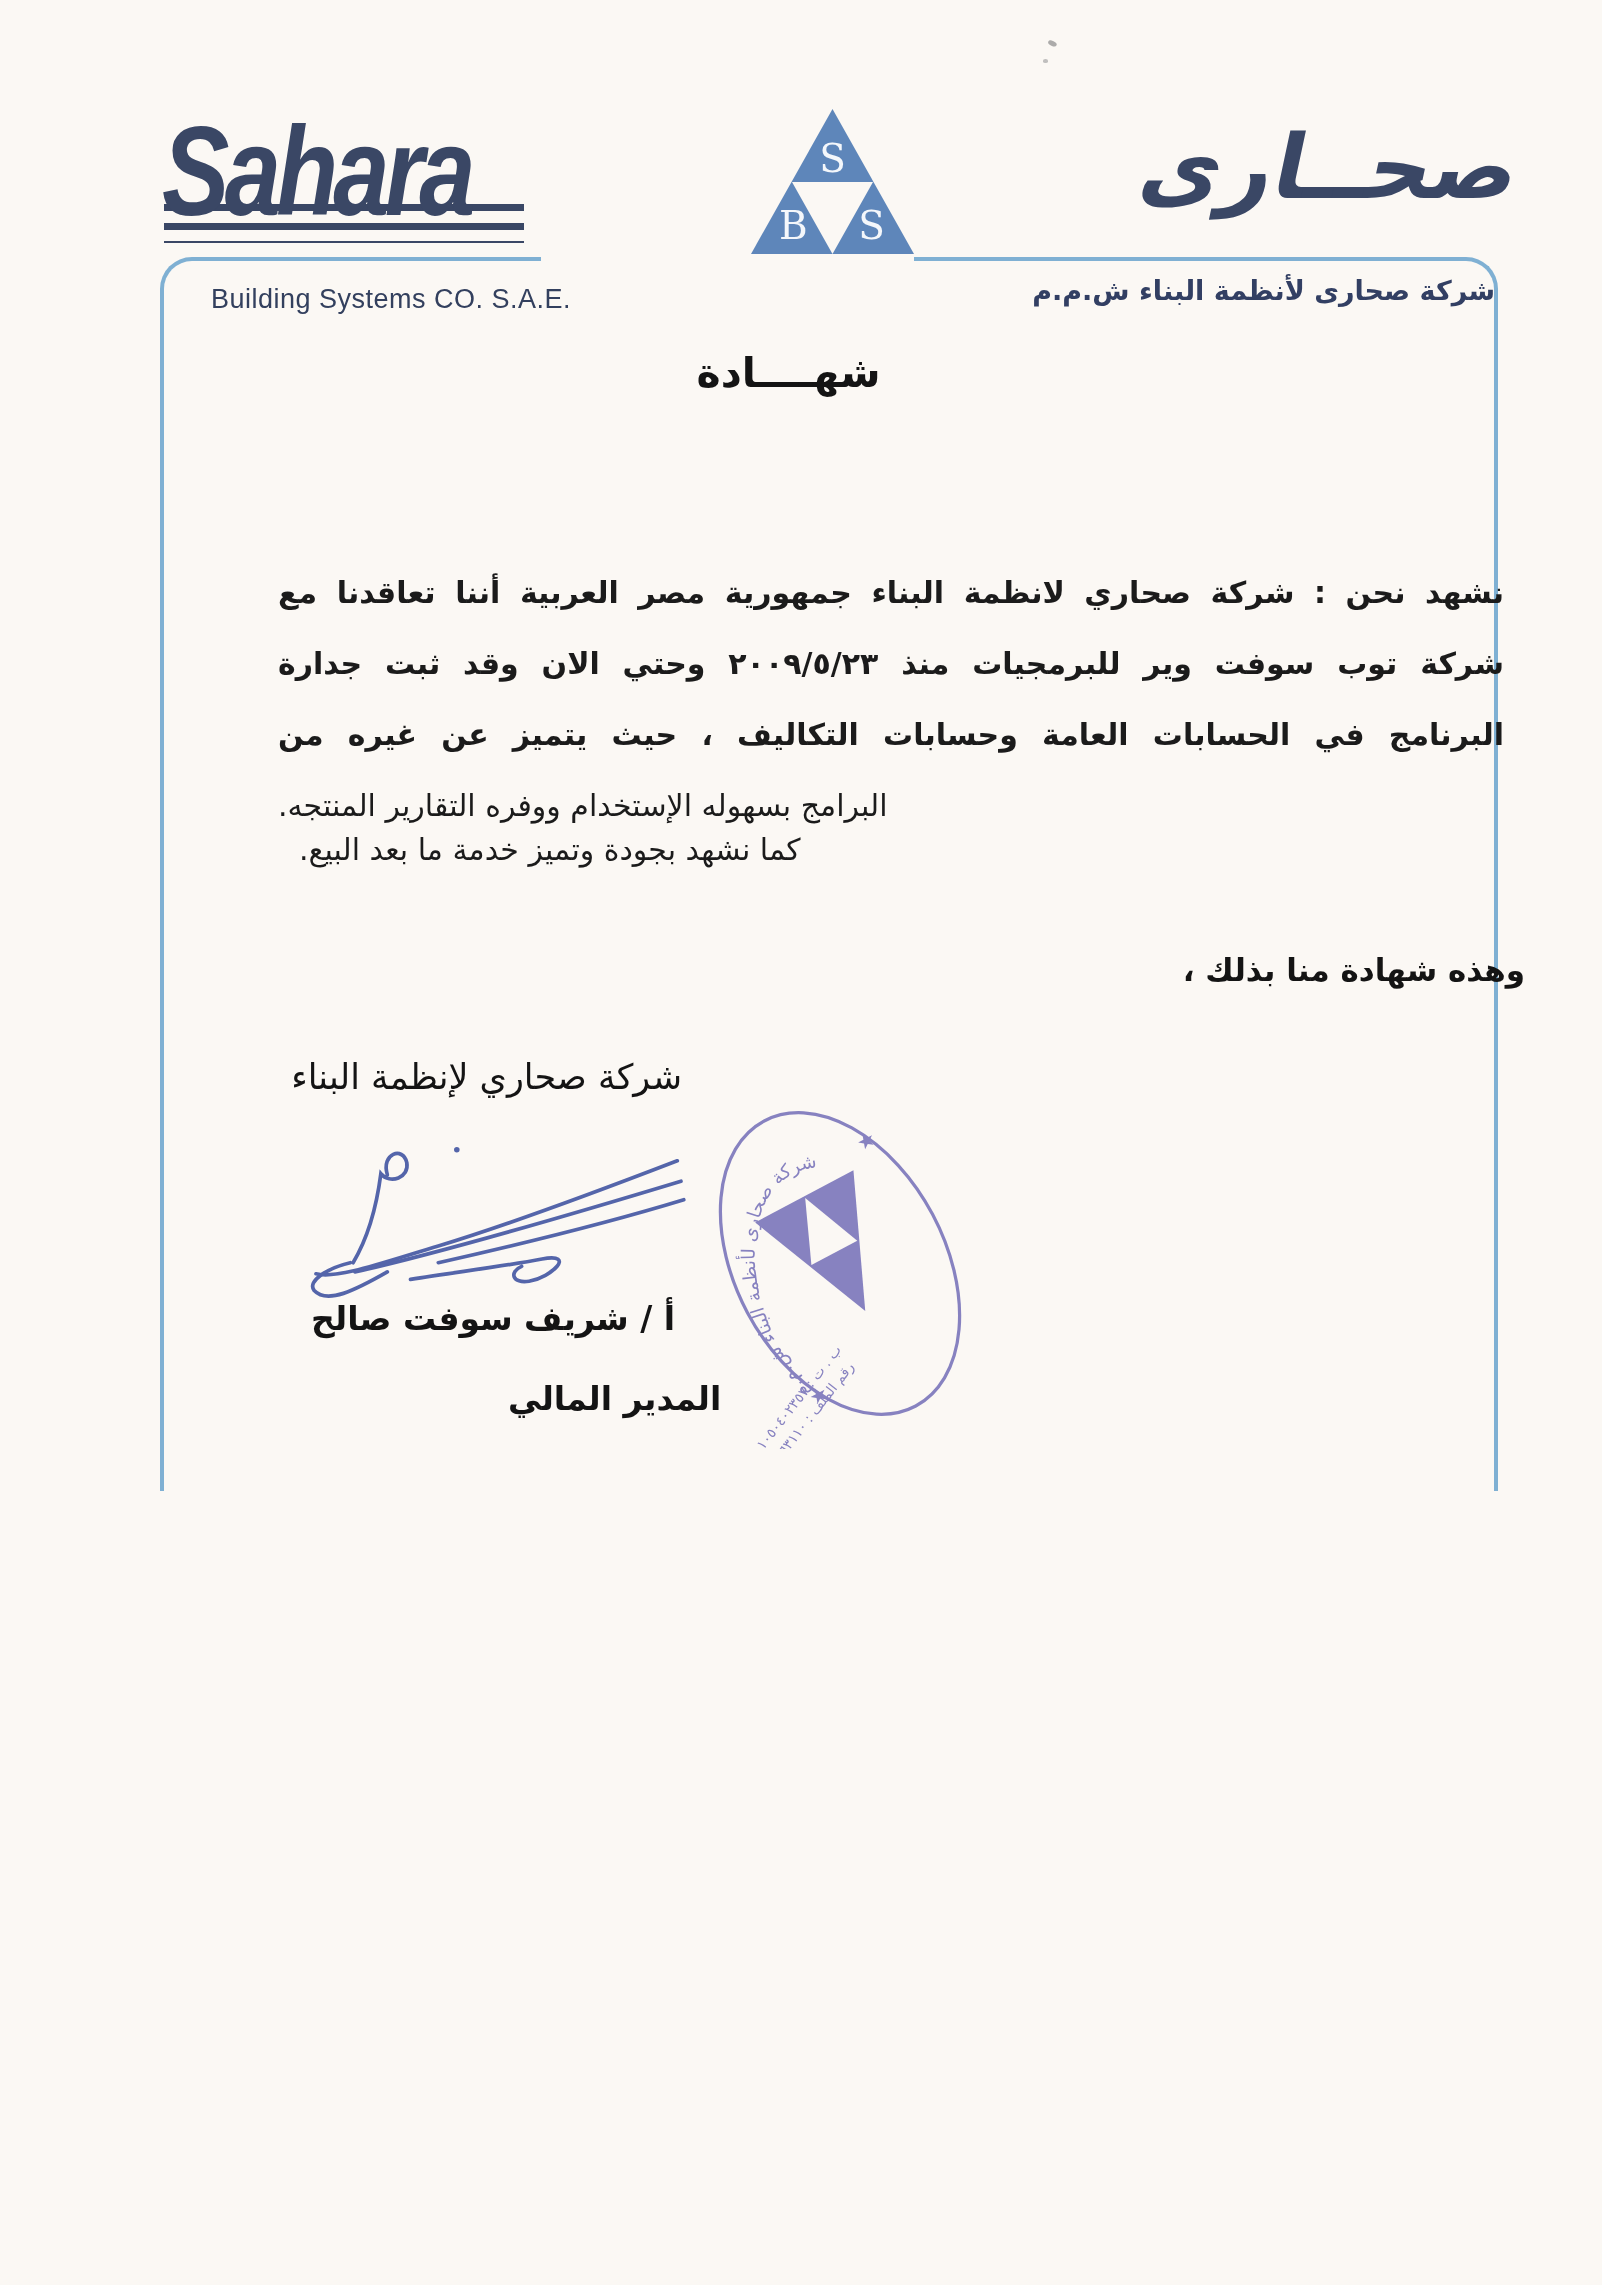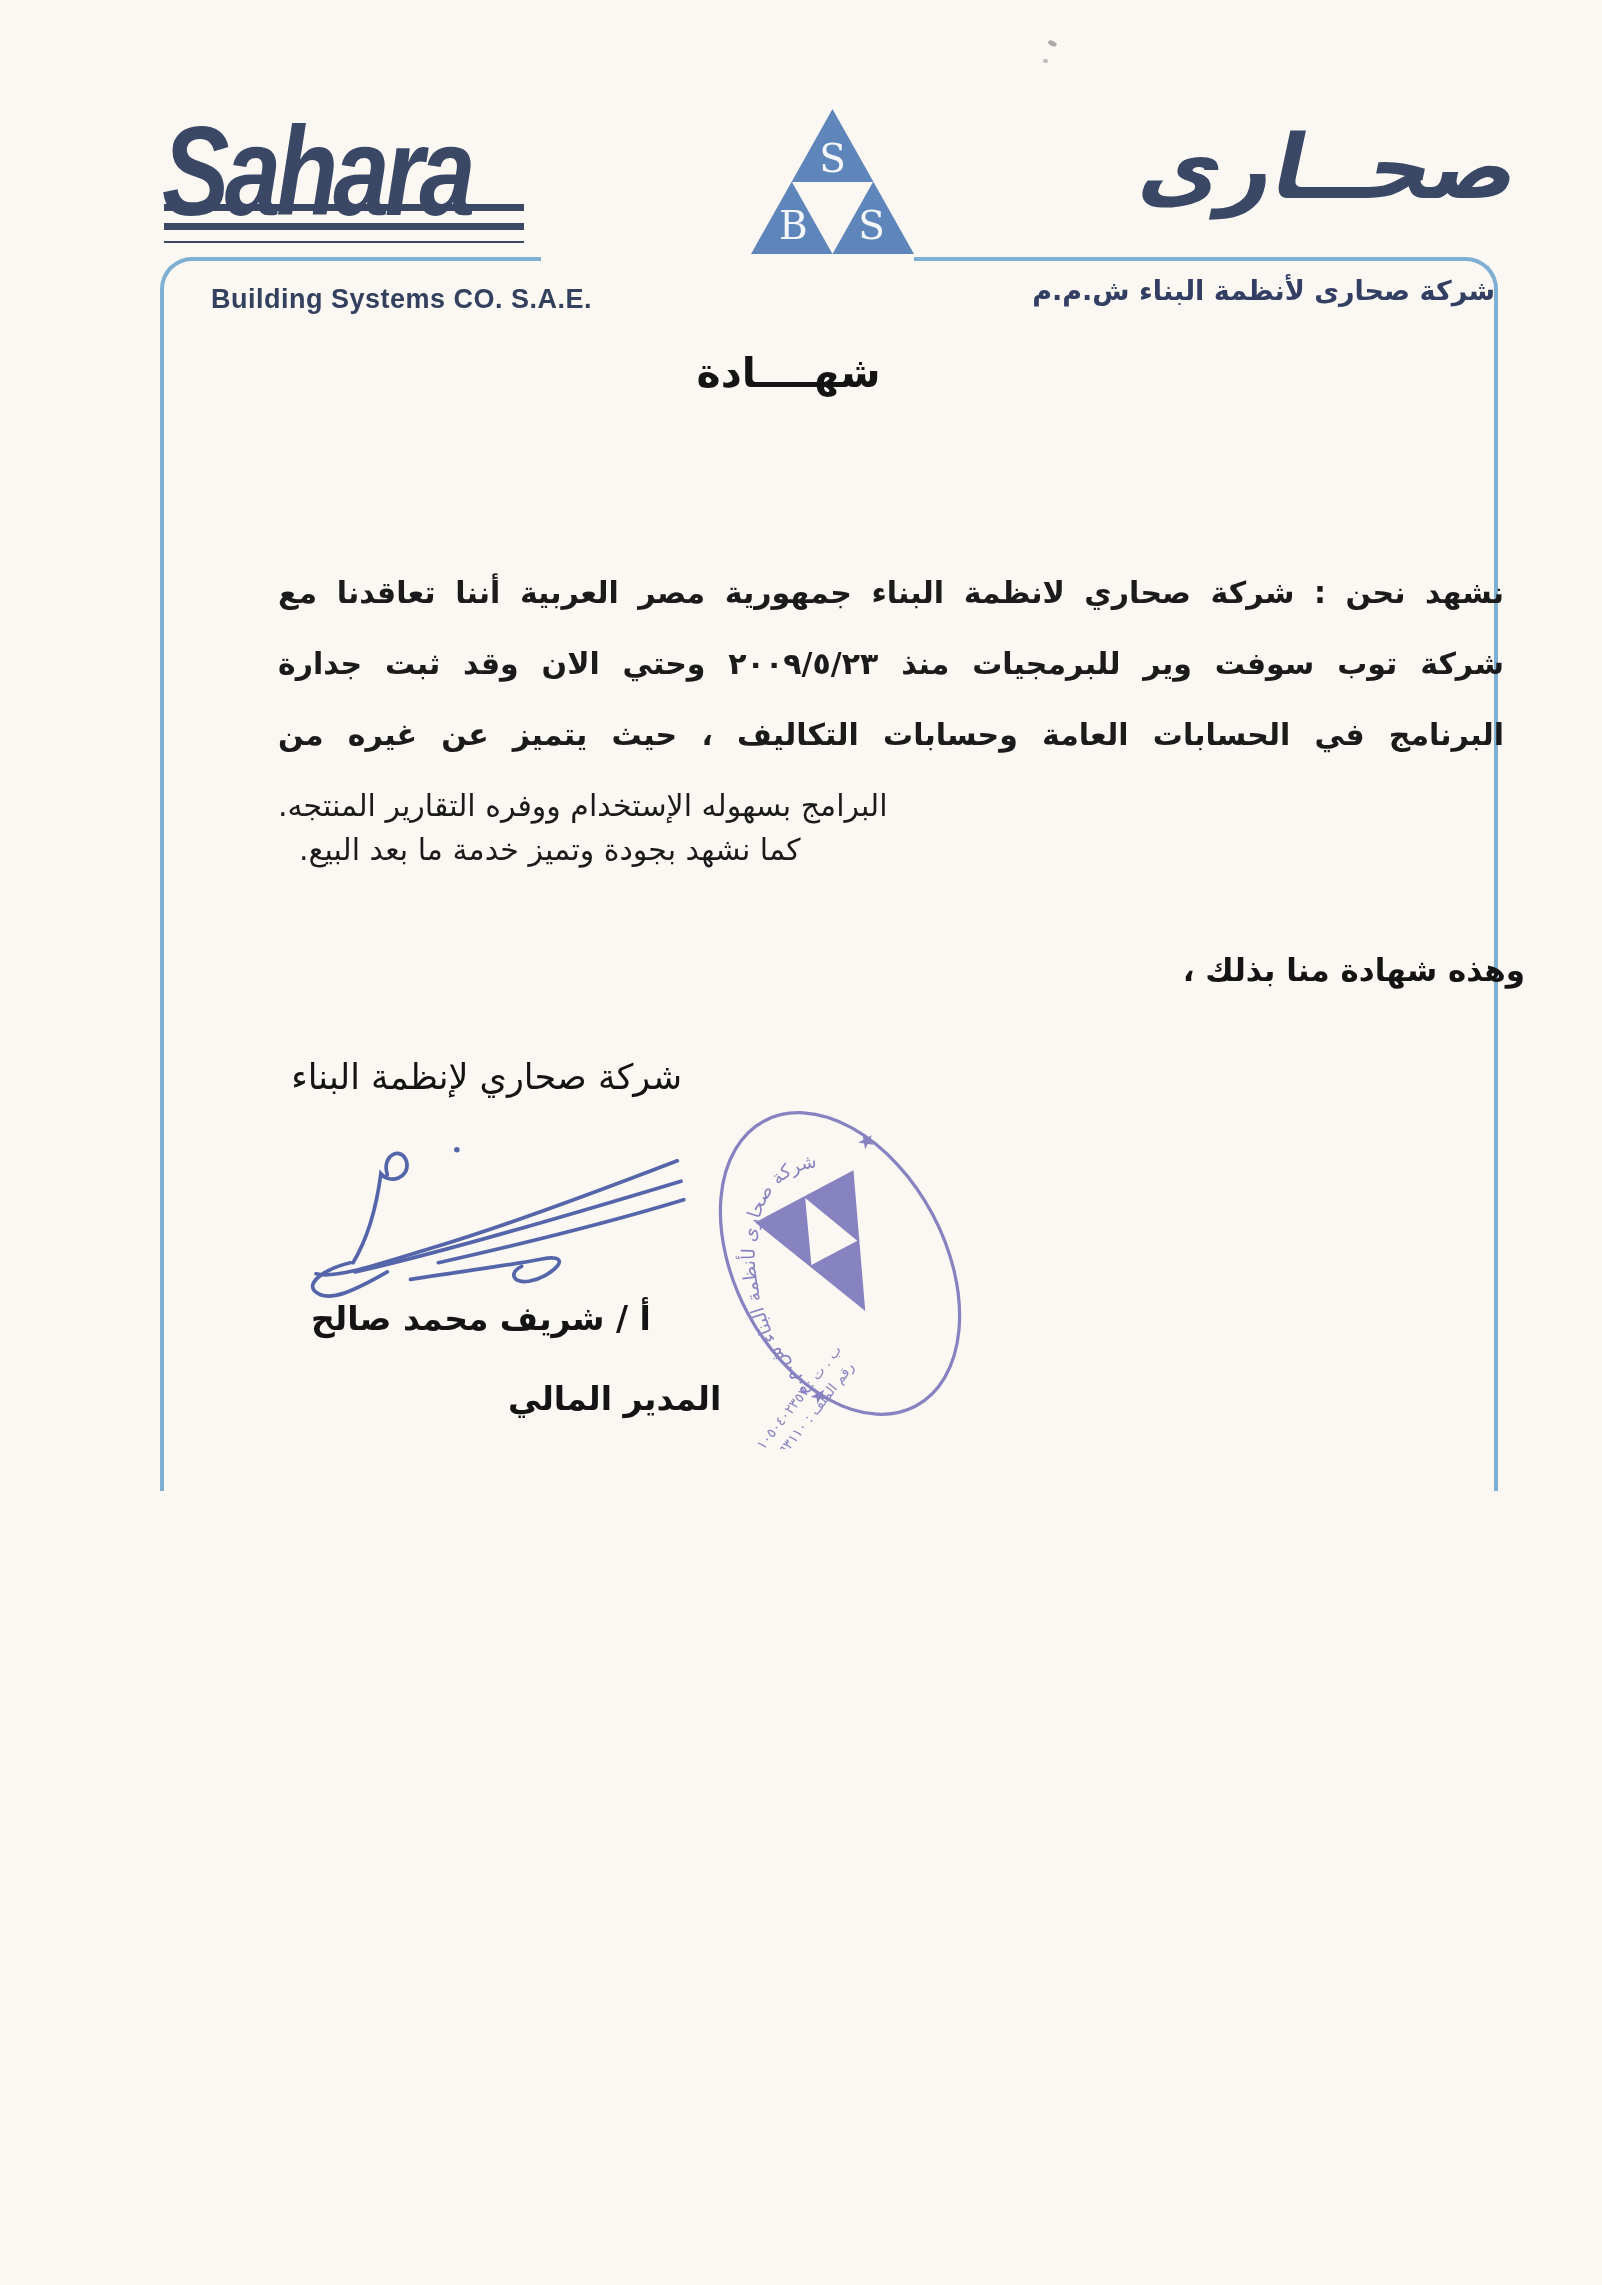--- a/index.html
+++ b/index.html
@@ -39,21 +39,21 @@
     white-space:nowrap;
   }
   .sahara-stripes{
     position:absolute;left:1.9px;top:96px;width:360px;height:39px;
     background:repeating-linear-gradient(to bottom,#3a4765 0 7.4px,rgba(0,0,0,0) 7.4px 18.6px);
     z-index:-1;
   }
   .sahara-sub{
     position:absolute;left:211px;top:284px;
     font-family:"Liberation Sans",sans-serif;
-    font-weight:700;font-size:27px;color:#33405e;letter-spacing:0.5px;
+    font-weight:400;font-size:27px;color:#33405e;letter-spacing:0.5px;
     z-index:3;white-space:nowrap;
   }
   
   .sbs{position:absolute;left:751px;top:109px;width:163px;height:145px;z-index:4;}
   .sbs .tri-blue{
     position:absolute;inset:0;background:#5e86ba;
     clip-path:polygon(50% 0,0 100%,100% 100%);
   }
   .sbs .tri-white{
     position:absolute;left:25%;top:50%;width:50%;height:50%;
@@ -186,17 +186,17 @@
 
       <path d="M 107,118 L 227,118 L 167,258 Z" fill="#7b76bb"></path>
       <path d="M 167,120 L 139,187 L 195,187 Z" fill="#fbf8f4"></path>
       <g transform="rotate(-24 200 250)">
         <text x="118" y="250" font-size="15" direction="rtl">ب . ت : ١٠٥٠٤٠٢٣٥٧</text>
         <text x="112" y="272" font-size="15" direction="rtl">رقم الملف : ٩٤١٦٣١١٠</text>
       </g>
     </g>
   </svg>
 
-  <div class="sig-name">أ / شريف محمد صالح</div>
+  <div class="sig-name">أ / شريف سوفت صالح</div>
   <div class="sig-role">المدير المالي</div>
 
 </div>
 
 
 </body></html>

